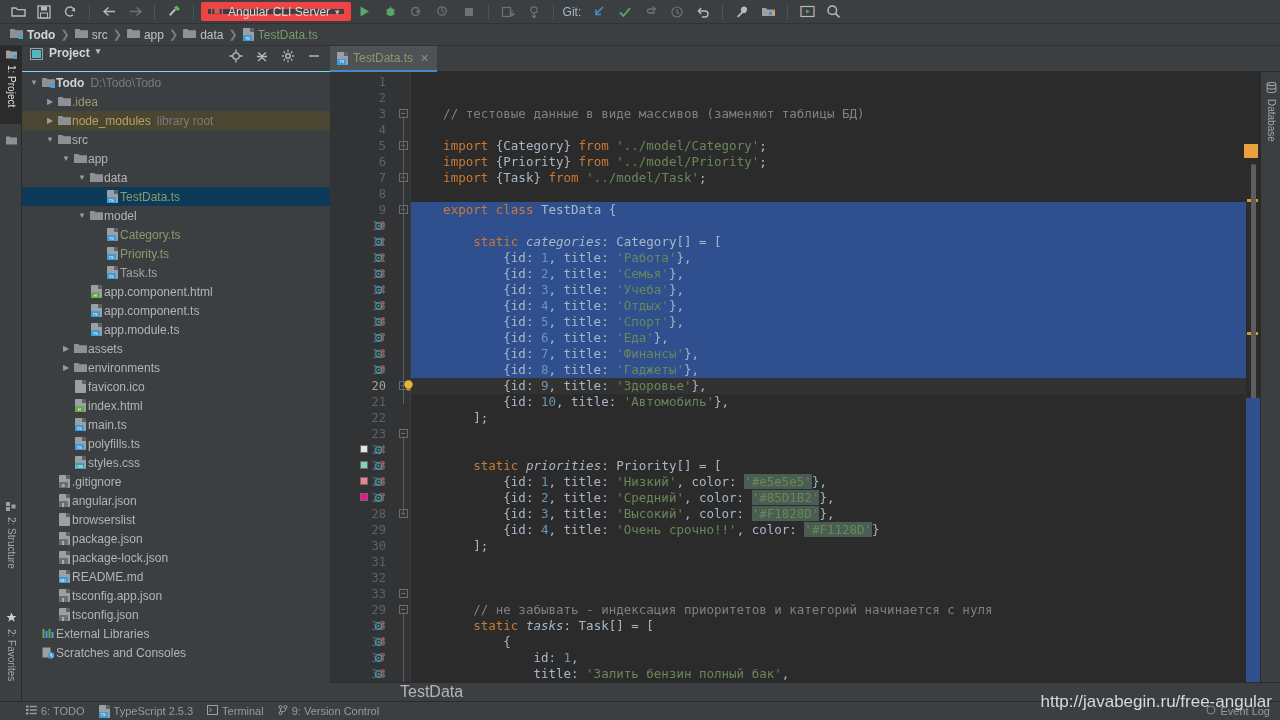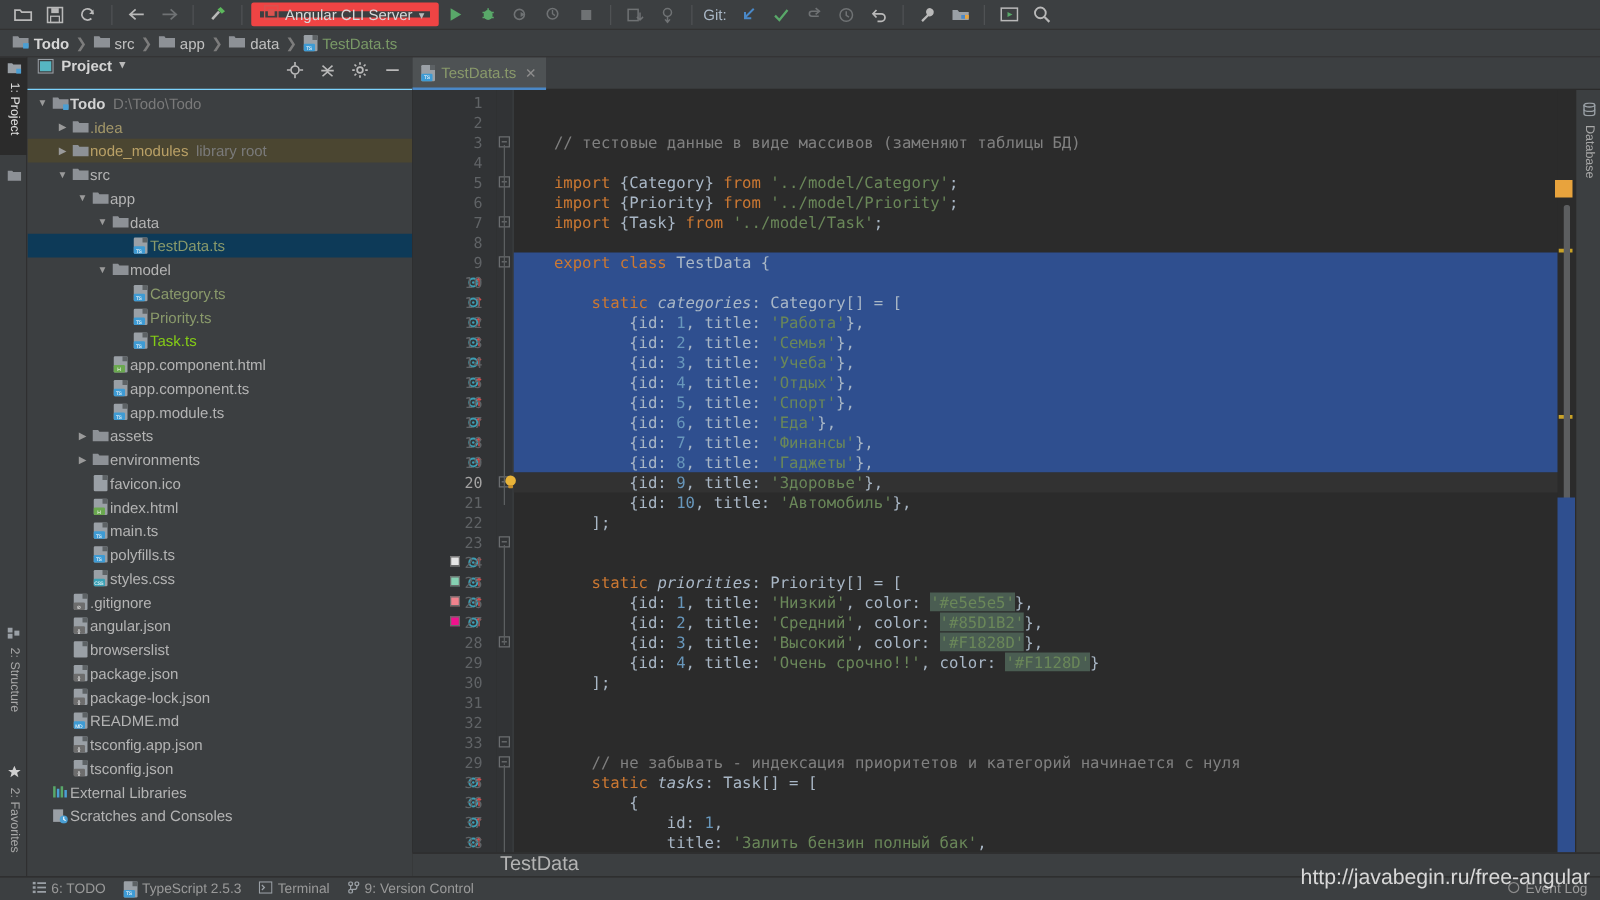--- a/index.html
+++ b/index.html
@@ -508,21 +508,21 @@
         </div>
         <div class="row tsfile">
           <span class="arrow" style="margin-left: 70px;"></span>
           <span class="ico">
             <span class="fico">
               <span class="page"></span>
               <span class="corner"></span>
               <span class="tag tag-ts">TS</span>
             </span>
           </span>
-          <span class="txt" style="color: #84cc16;">Task.ts</span>
+          <span class="txt" style="color: #a3a3a3;">Task.ts</span>
         </div>
         <div class="row">
           <span class="arrow" style="margin-left: 54px;"></span>
           <span class="ico">
             <span class="fico">
               <span class="page"></span>
               <span class="corner"></span>
               <span class="tag tag-html">H</span>
             </span>
           </span>

